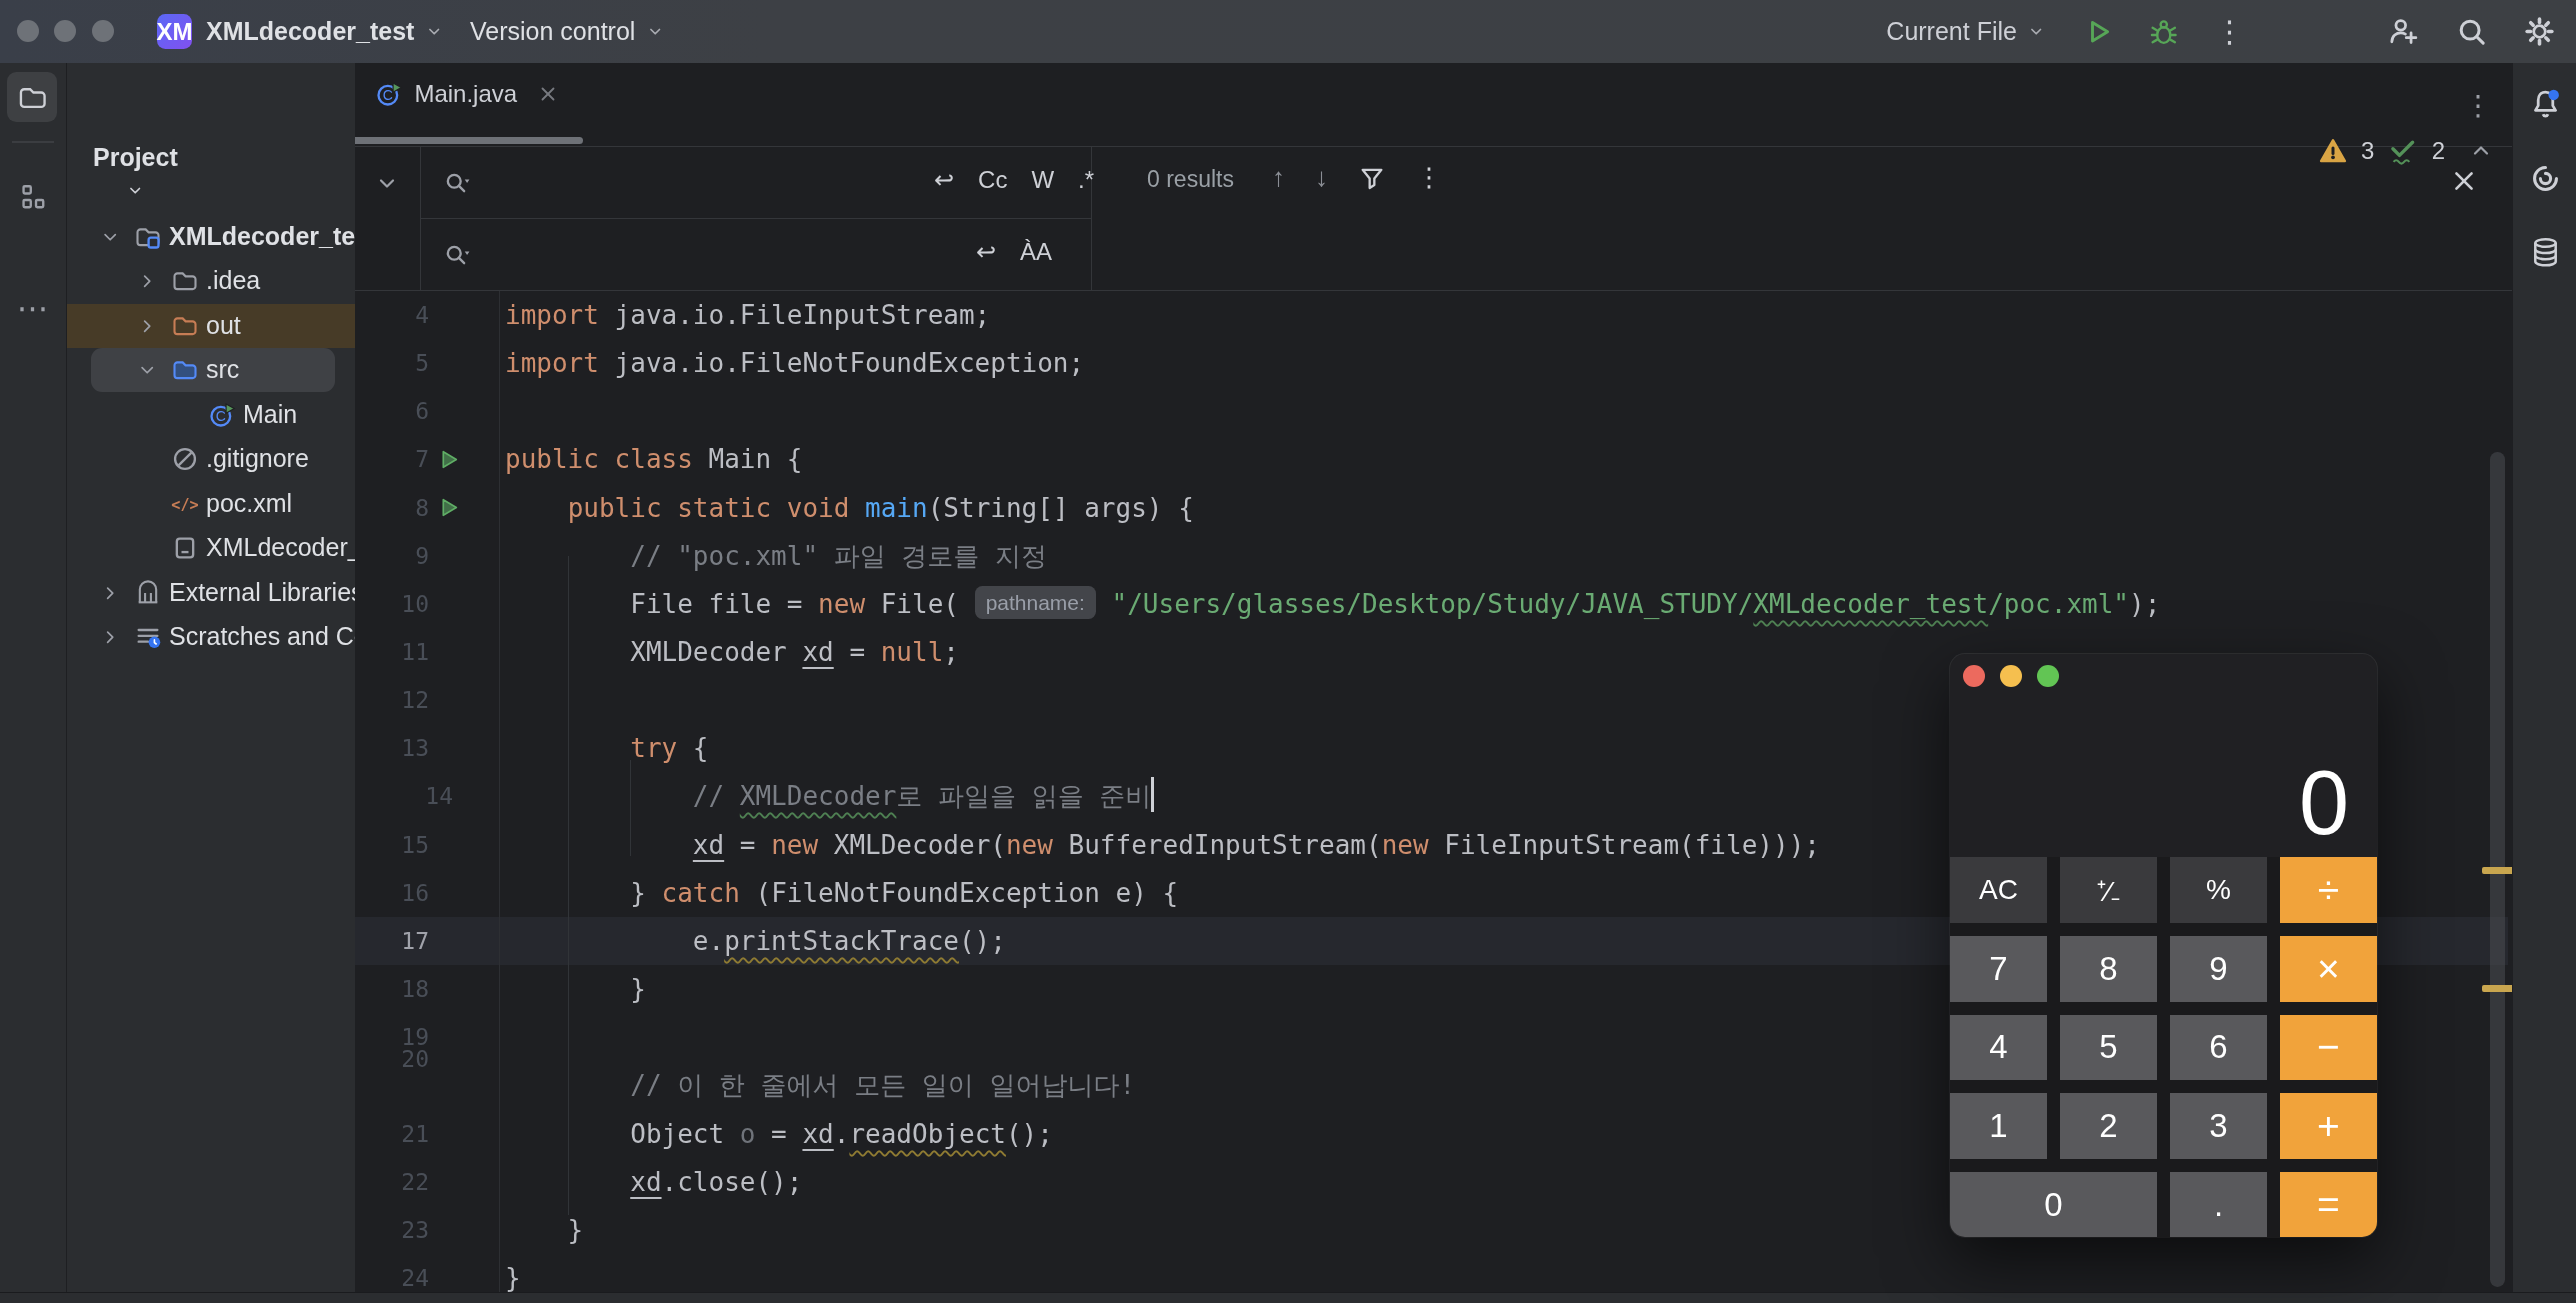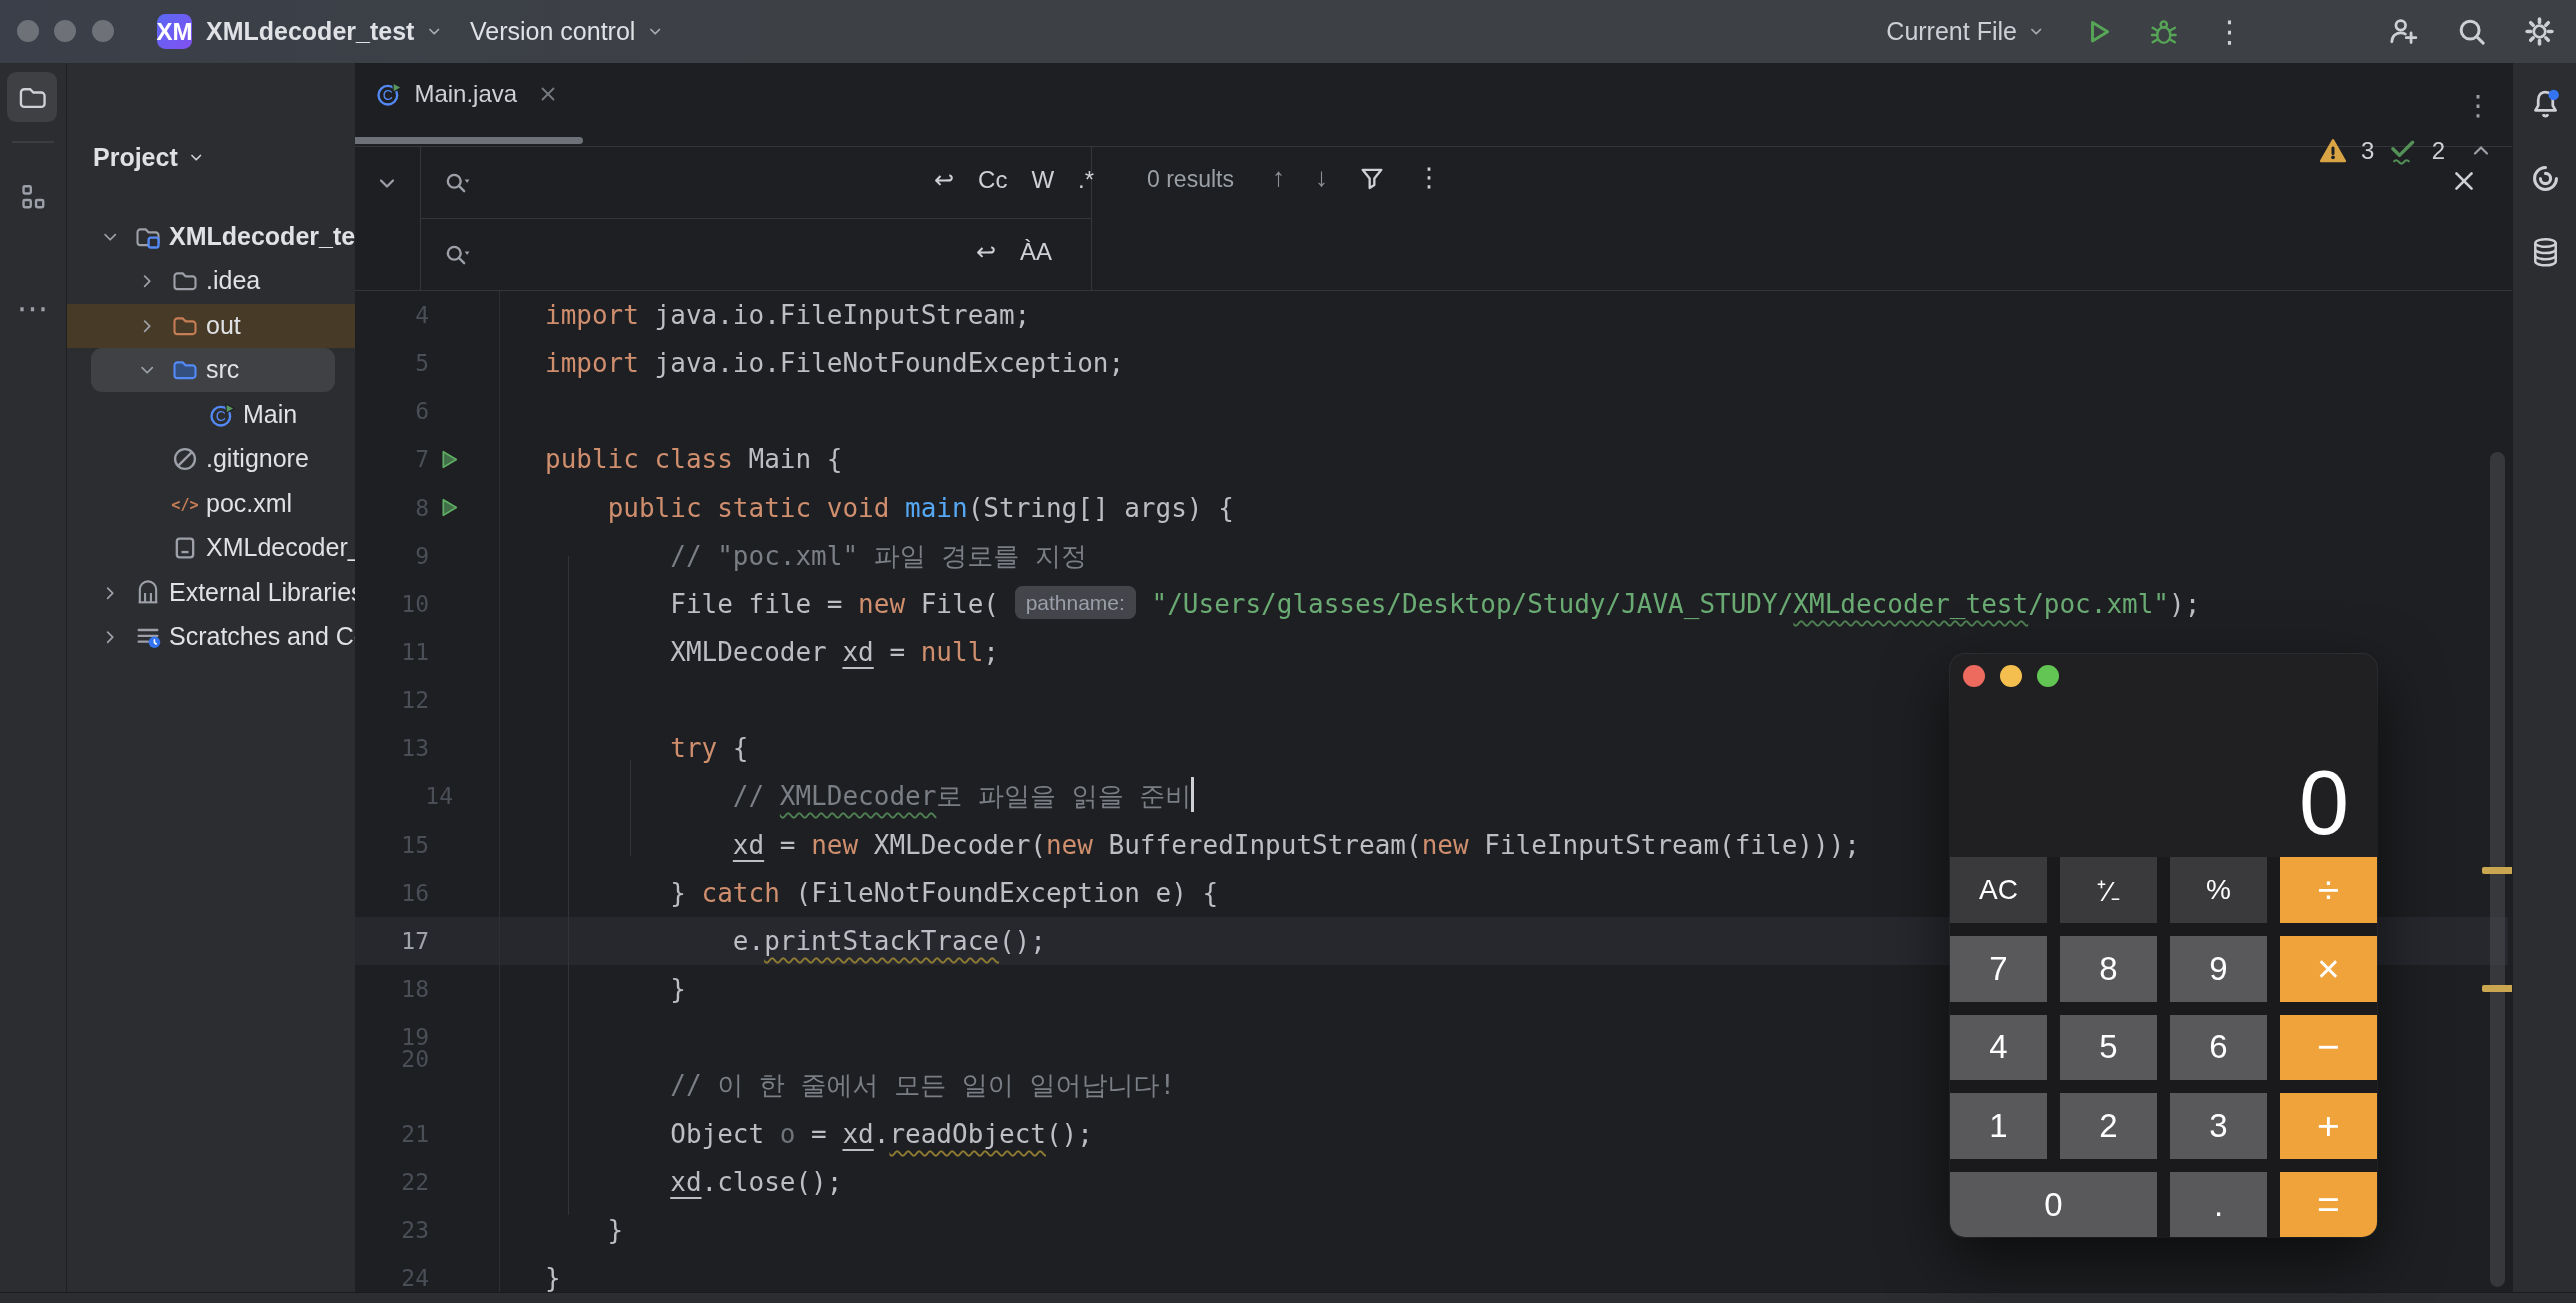--- a/index.html
+++ b/index.html
@@ -23,21 +23,21 @@
   
   #left-stripe{position:absolute;left:0;top:63px;width:66px;height:1229px;background:#2b2d30;border-right:0.9px solid #1e1f22;}
   .stripe-btn{position:absolute;left:7.4px;width:50px;height:50px;border-radius:9.3px;display:flex;align-items:center;justify-content:center;}
   .stripe-btn.active{background:#3e4043;}
   .stripe-sep{position:absolute;left:12px;width:42px;height:1.9px;background:#3b3d41;}
 
   
   #project-panel{position:absolute;left:67px;top:63px;width:288px;height:1229px;background:#2b2d30;overflow:hidden;
     border-right:1.9px solid #1e1f22;}
   #project-header{position:absolute;left:26px;top:80px;display:flex;align-items:center;gap:8px;
-    font-size:25px;font-weight:bold;color:#dfe1e5;}
+    font-size:25px;font-weight:bold;color:#dfe1e5;flex-direction:column;}
   #project-tree{position:absolute;left:0;top:152px;width:288px;}
   .tree-row{position:absolute;left:0;width:288px;height:44px;}
   .tree-row.row-excluded{background:#473b27;}
   .tree-row.row-selected{background:#3f4145;border-radius:11px;left:24px;width:244px;}
   .tree-chevron{position:absolute;top:12px;width:20.4px;height:20.4px;}
   .tree-icon{position:absolute;top:8.3px;width:28px;height:28px;}
   .tree-label{position:absolute;top:6.5px;font-size:25px;color:#dfe1e5;white-space:nowrap;}
   .tree-label.bold{font-weight:bold;}
 
   
@@ -64,21 +64,21 @@
   
   #code-area{position:absolute;left:0;top:228px;width:2157px;height:1064px;}
   #current-line{position:absolute;left:0;width:2153px;height:48px;background:#26282e;}
   .indent-guide{position:absolute;width:0.9px;background:#313438;}
   #gutter-sep{position:absolute;left:144px;top:0;width:0.9px;height:1064px;background:#2d2f33;}
   .gut-row{position:absolute;left:0;width:74px;height:48px;text-align:right;
     font-family:"DejaVu Sans Mono","Liberation Mono",monospace;font-size:23px;line-height:48px;color:#494e57;}
   .gut-row.cur{color:#a1a3ab;}
   .gut-run{position:absolute;width:24px;height:24px;}
   .code-line{position:absolute;left:150px;height:48px;white-space:pre;
-    font-family:"DejaVu Sans Mono","Liberation Mono",monospace;font-size:26px;line-height:48px;color:#bcbec4;margin-left:40px;}
+    font-family:"DejaVu Sans Mono","Liberation Mono",monospace;font-size:26px;line-height:48px;color:#bcbec4;}
   .tk-k{color:#cf8e6d;} .tk-p{color:#bcbec4;} .tk-s{color:#6aab73;} .tk-c{color:#7a7e85;} .tk-f{color:#56a8f5;}
   .tk-u{color:#bcbec4;text-decoration:underline;text-decoration-thickness:1.9px;text-underline-offset:5.6px;}
   .tk-x{color:#6f737a;}
   .tk-w{color:#bcbec4;text-decoration:underline wavy #8f7b32;text-decoration-thickness:1.9px;text-underline-offset:6.5px;}
   .tk-st{color:#6aab73;text-decoration:underline wavy #4e8052;text-decoration-thickness:1.9px;text-underline-offset:6.5px;}
   .tk-ct{color:#7a7e85;text-decoration:underline wavy #4e8052;text-decoration-thickness:1.9px;text-underline-offset:6.5px;}
   .tk-h{display:inline-block;background:#43454a;color:#999ea8;border-radius:7.4px;
     font-family:"Liberation Sans",sans-serif;font-size:21px;line-height:33px;padding:0 11px;vertical-align:2.8px;}
   .caret{display:inline-block;width:2.3px;height:35px;background:#ced0d6;vertical-align:-6.5px;}
 

